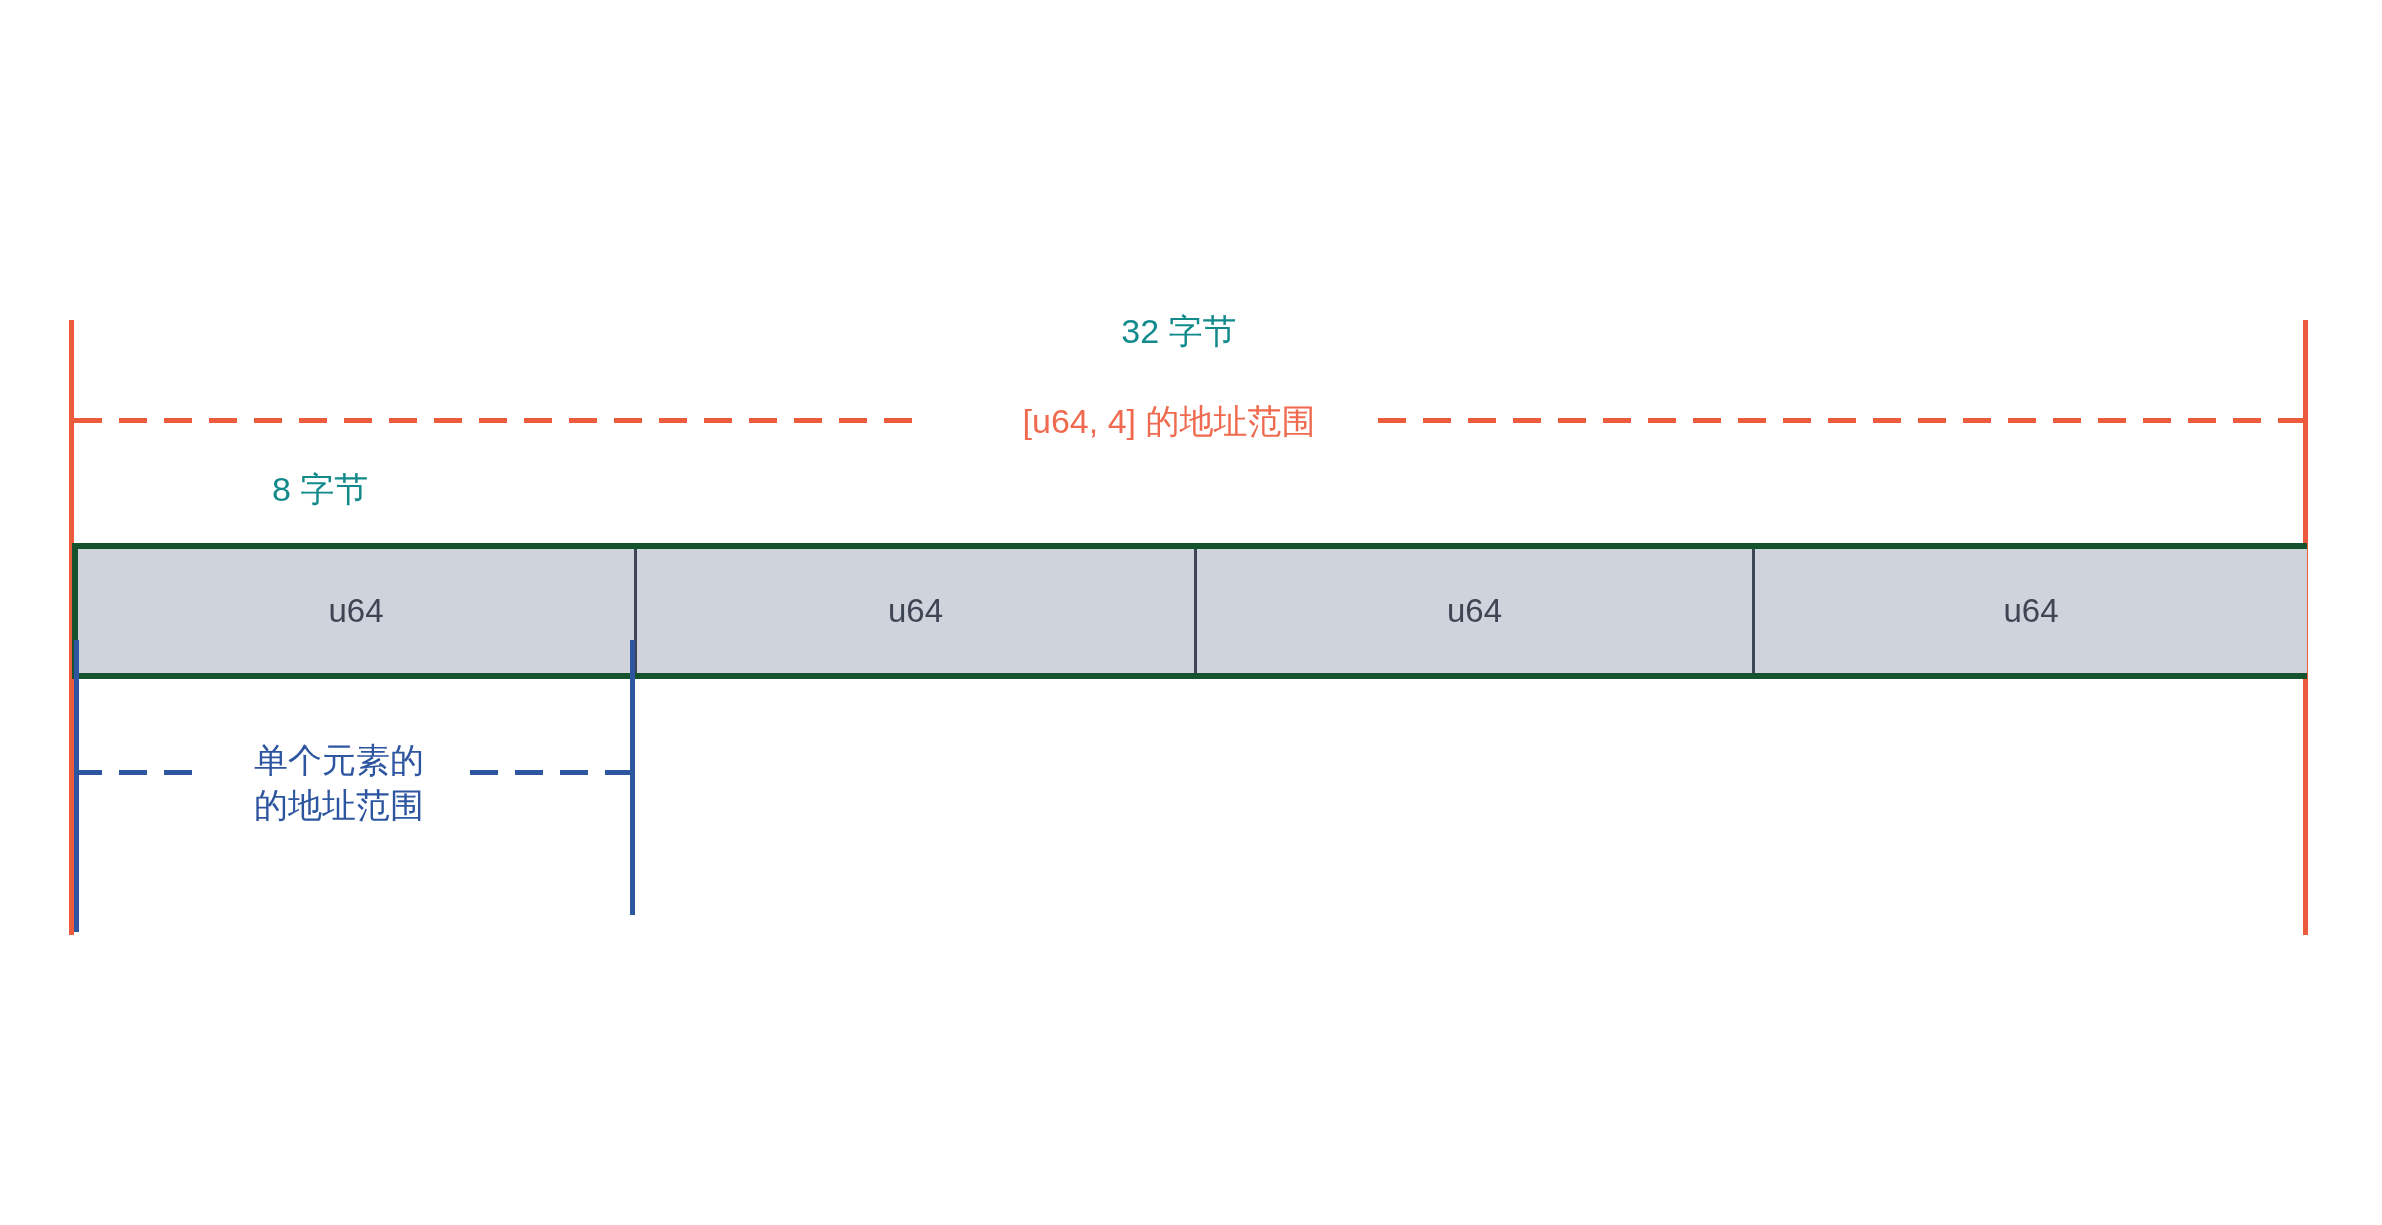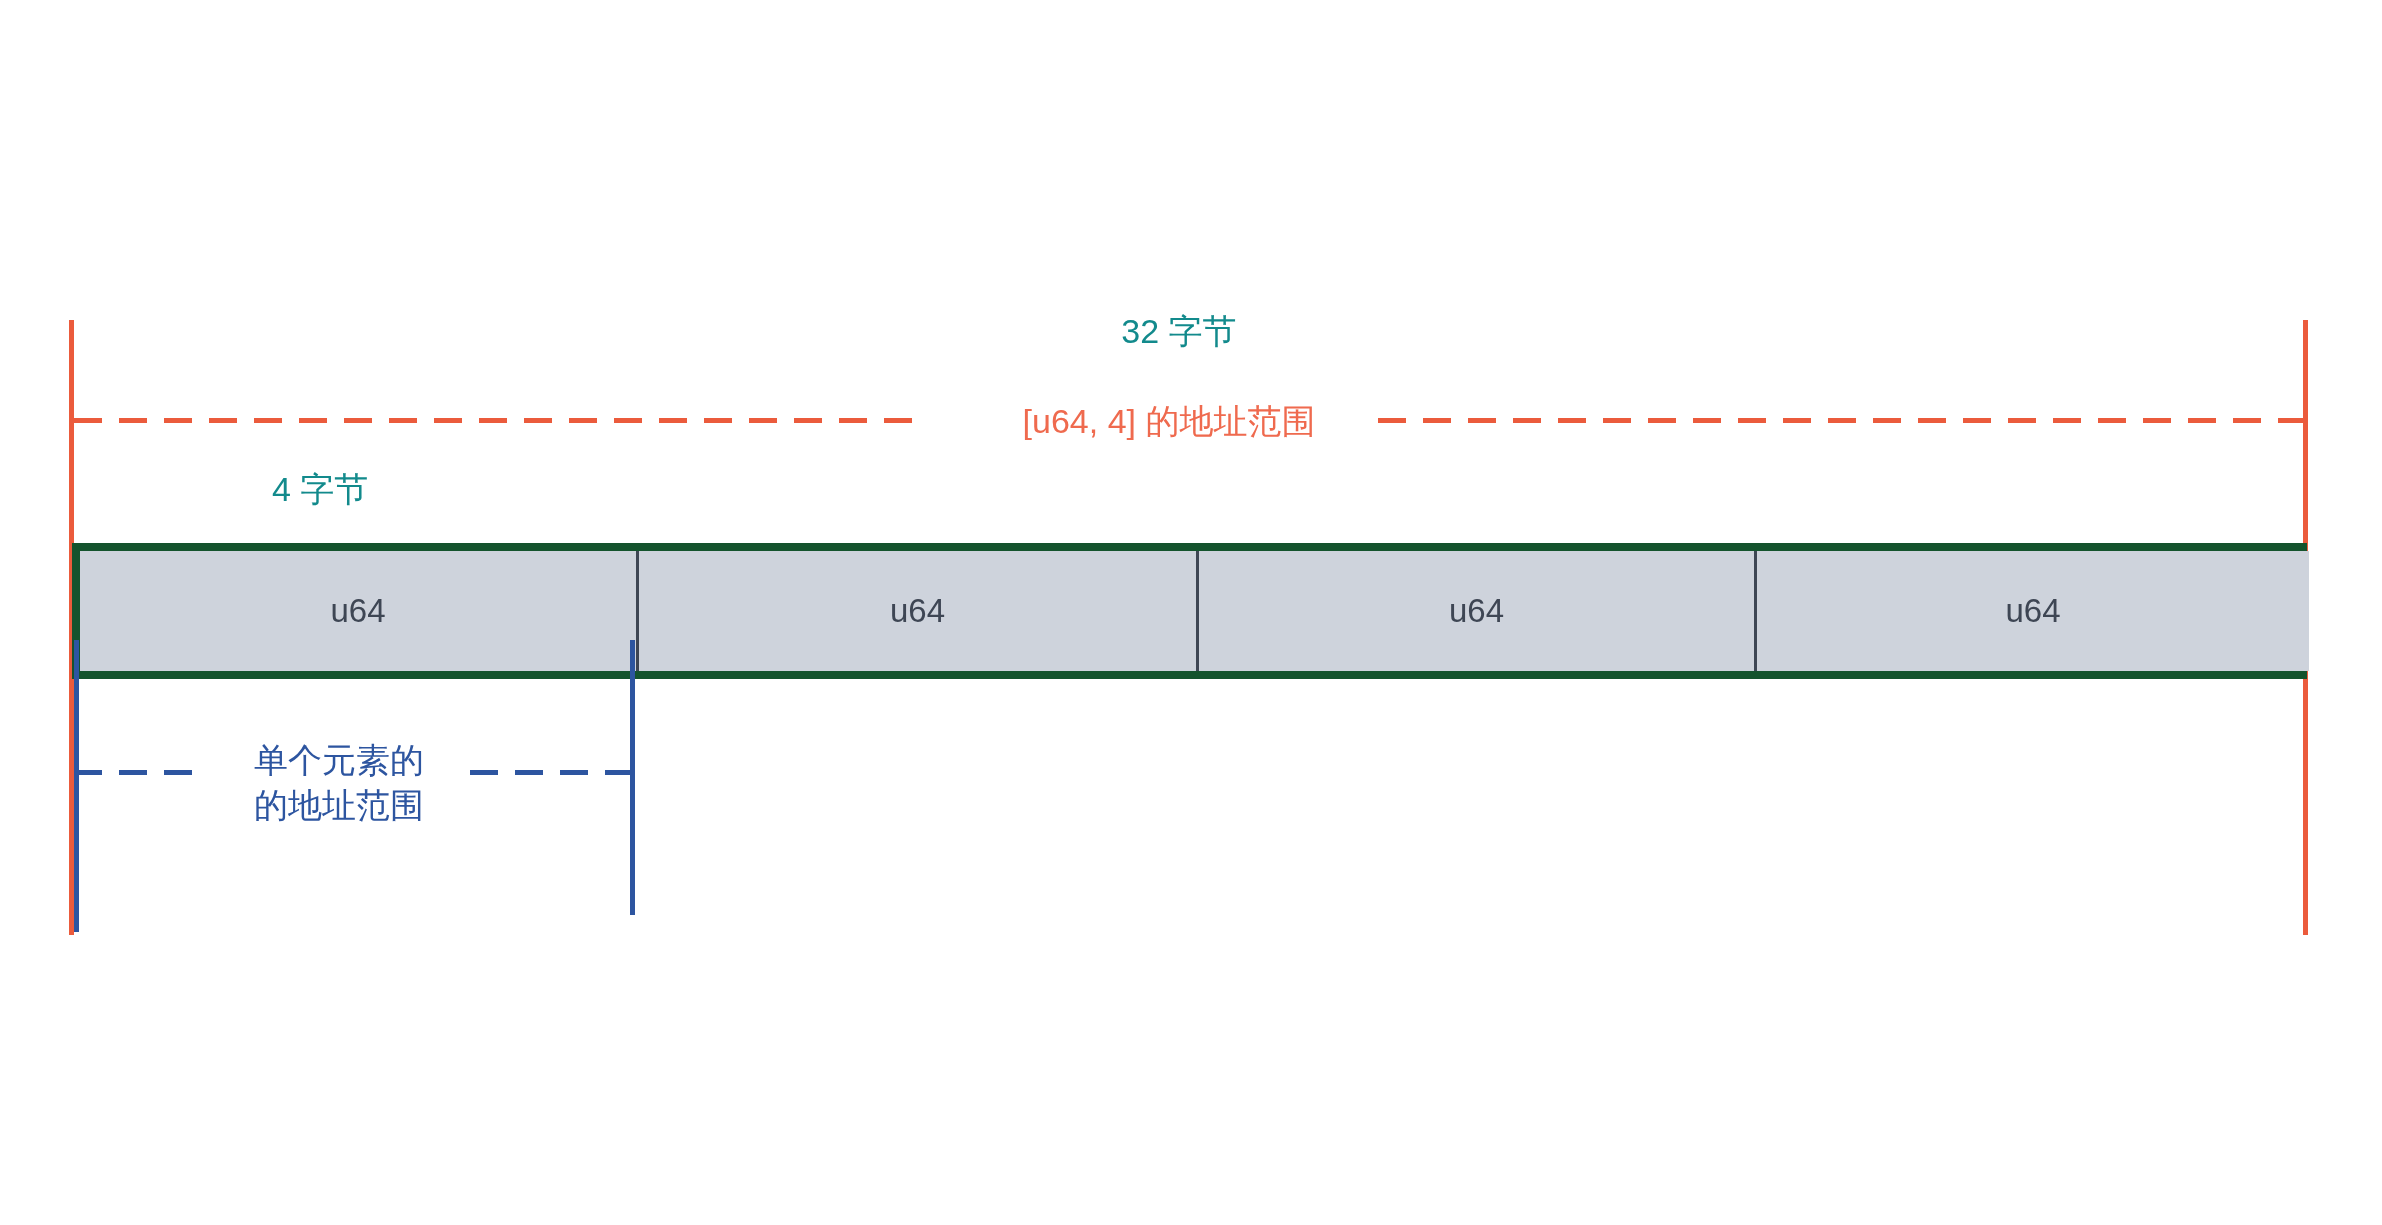--- a/index.html
+++ b/index.html
@@ -72,21 +72,21 @@
 
   
   #memory-strip {
     position: absolute;
     left: 72px;
     top: 543px;
     width: 2235px;
     height: 136px;
     display: flex;
     box-sizing: border-box;
-    border: 8px solid #14532d;
+    border: 6px solid #14532d;
     background: #ced3dc;
   }
   .cell {
     flex: 0 0 auto;
     height: 100%;
     box-sizing: border-box;
     display: flex;
     align-items: center;
     justify-content: center;
     color: #3e4654;
@@ -152,21 +152,21 @@
   <div class="vline orange-line" id="outer-left-rule"></div>
   <div class="vline orange-line" id="outer-right-rule"></div>
 
   <div class="hdash orange-dash" id="outer-dash-left"></div>
   <div class="hdash orange-dash" id="outer-dash-right"></div>
 
   <div class="label" id="label-32-bytes">32 字节</div>
 
   <div class="label" id="label-whole-range">[u64, 4] 的地址范围</div>
 
-  <div class="label" id="label-8-bytes">4 字节</div>
+  <div class="label" id="label-8-bytes">8 字节</div>
 
   <div id="memory-strip">
     <div class="cell w1">u64</div>
     <div class="cell w2">u64</div>
     <div class="cell w3">u64</div>
     <div class="cell w4">u64</div>
   </div>
 
   <div class="vline blue-line" id="elem-left-rule"></div>
   <div class="vline blue-line" id="elem-right-rule"></div>

